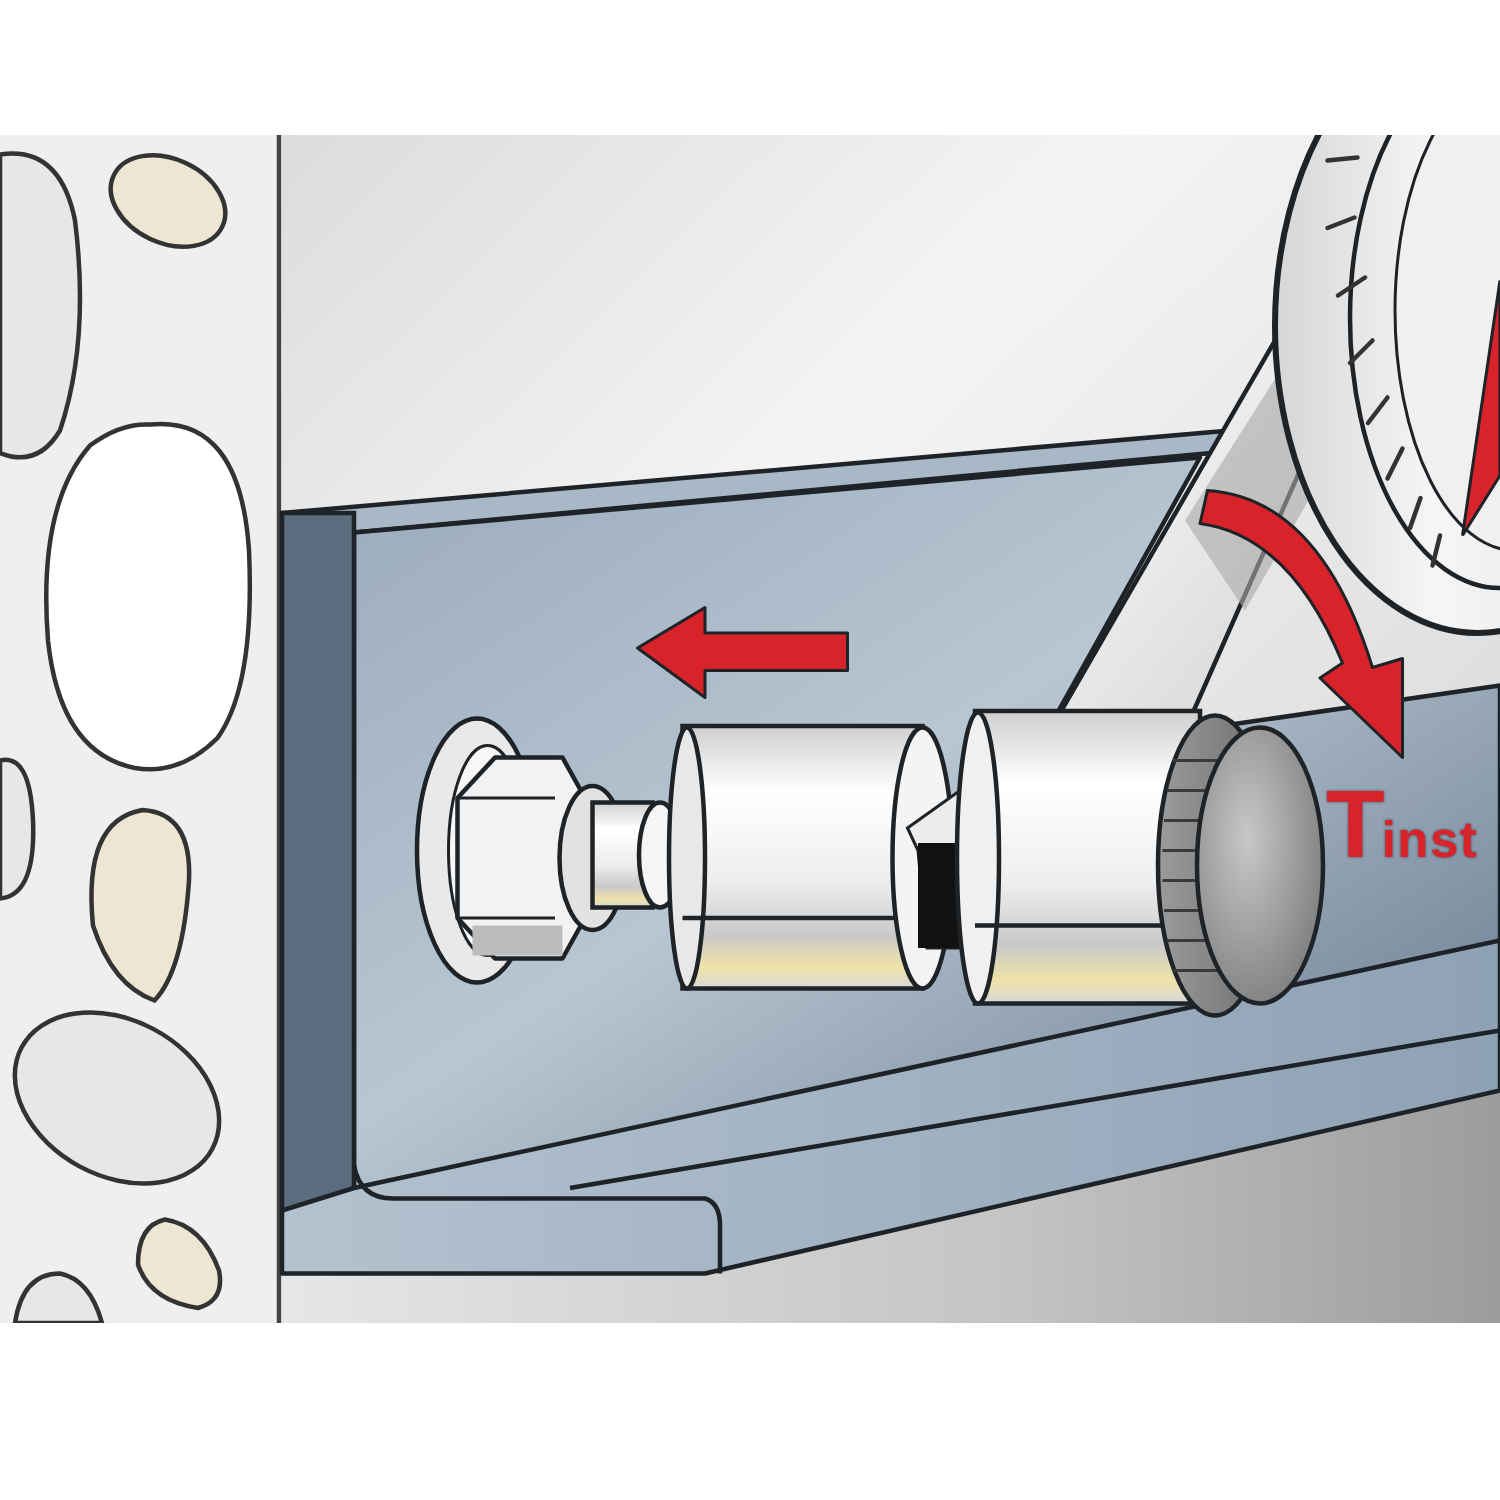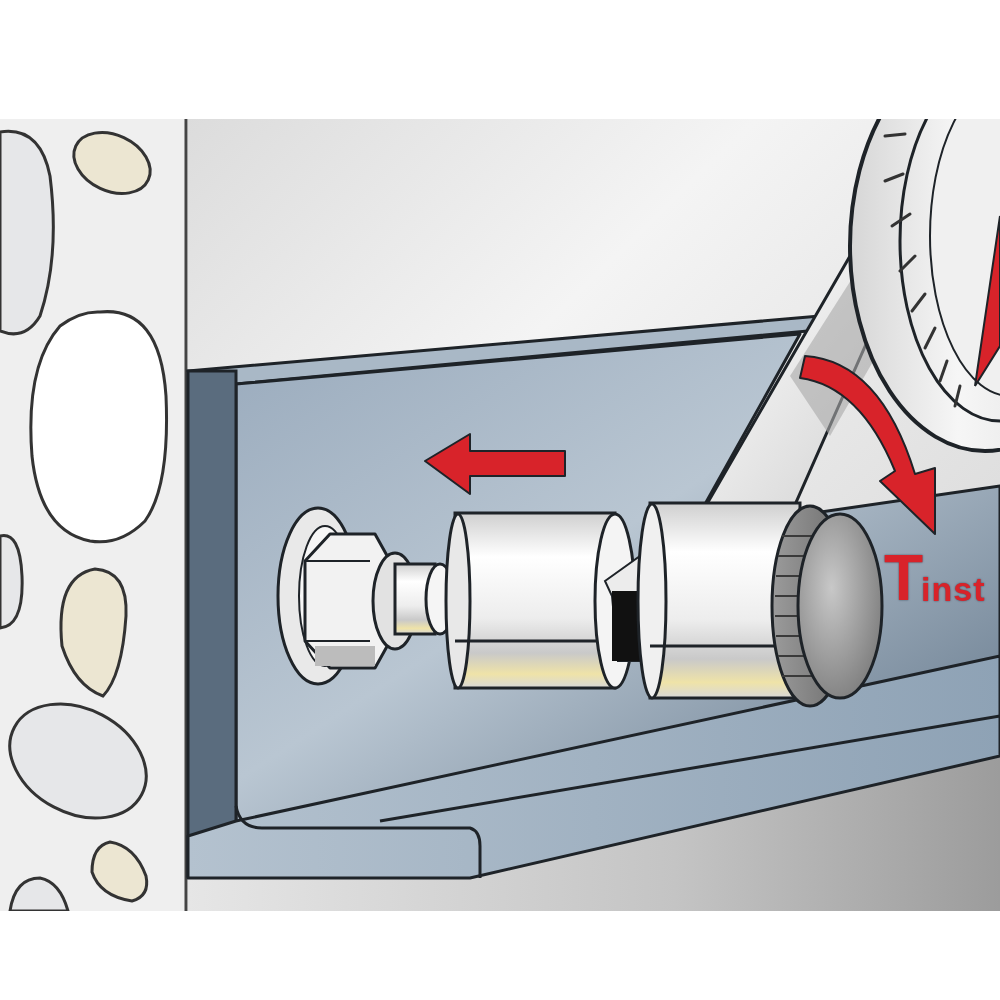--- a/index.html
+++ b/index.html
@@ -1,17 +1,17 @@
 <!DOCTYPE html>
 <html><head>
 <meta charset="utf-8">
 <style>
   html,body{margin:0;padding:0;background:#ffffff;}
   body{width:1000px;height:1000px;position:relative;overflow:hidden;font-family:"Liberation Sans",sans-serif;}
-  #illustration{position:absolute;left:0;top:119px;width:1000px;height:769px;}
+  #illustration{position:absolute;left:0;top:90px;width:1000px;height:769px;}
   svg{display:block;}
   .label-tinst{position:absolute;left:884px;top:530px;color:#d8232a;font-family:"Liberation Sans",sans-serif;font-weight:700;white-space:nowrap;text-shadow:0 0 2px #3b4c5e;}
   .label-tinst .big{font-size:64px;line-height:64px;vertical-align:top;}
   .label-tinst .sub{font-size:34px;position:relative;top:24px;margin-left:-2px;letter-spacing:1px;}
 </style>
 </head>
 <body>
 
 <div id="illustration">
   <svg width="1000" height="792" viewBox="0 103 1000 792" xmlns="http://www.w3.org/2000/svg">

